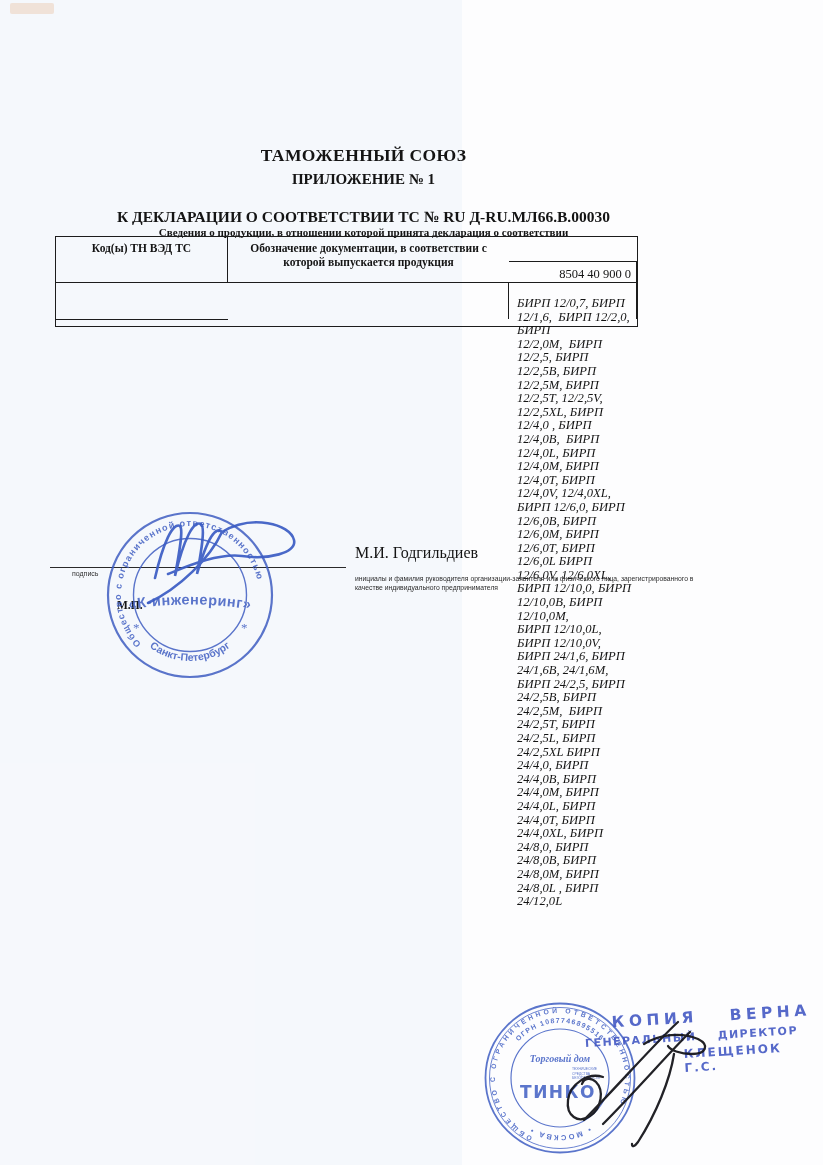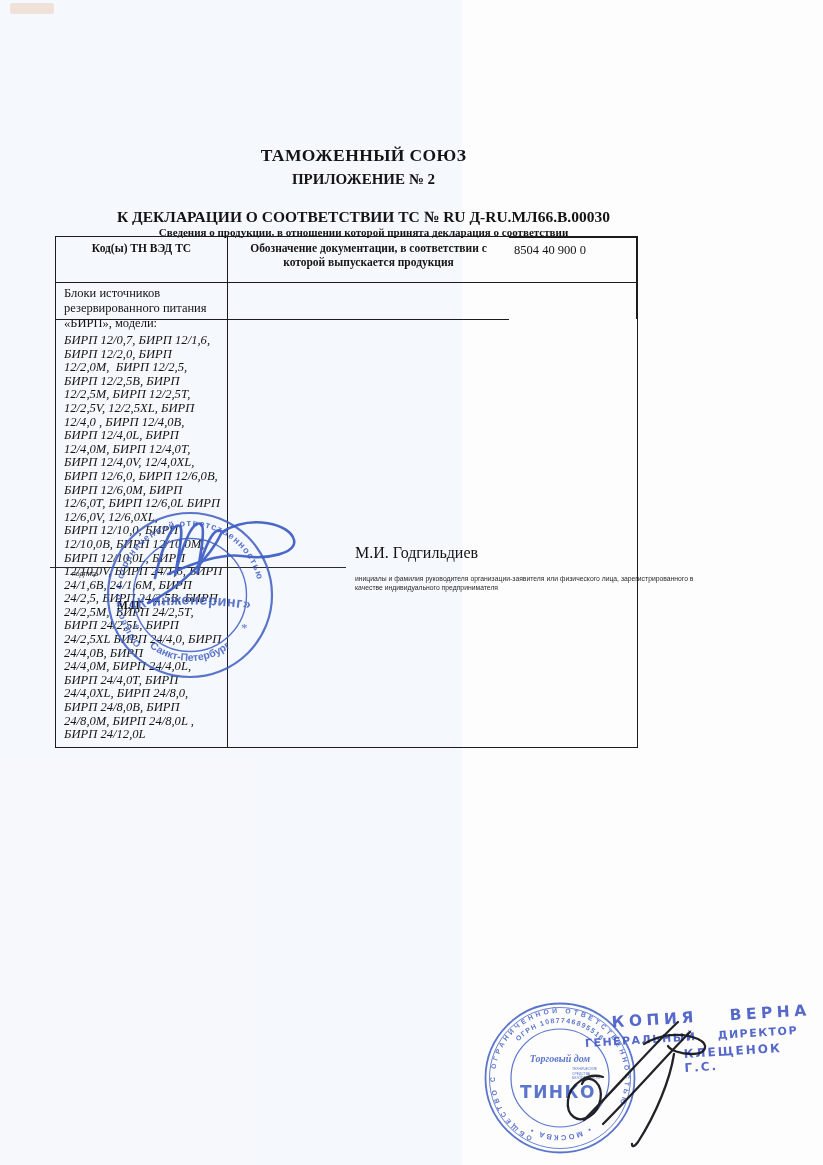--- a/index.html
+++ b/index.html
@@ -16,21 +16,21 @@
   .t3{font-size:15.5px;margin-top:20px;}
   .t4{font-size:11px;margin-top:0;}
   
   .doc-table{position:absolute;left:55px;top:236px;width:583px;box-sizing:border-box;
              border:1.6px solid #1c1c1c;display:grid;
              grid-template-columns:172px 281px auto;grid-template-rows:45px 37px auto;}
   .cell{box-sizing:border-box;padding:3px 5px;}
   .br{border-right:1.5px solid #1c1c1c;}
   .bt{border-top:1.5px solid #1c1c1c;}
   .th{font-weight:bold;font-size:11.5px;text-align:center;line-height:1.24;padding-top:4px;}
-  .code-cell{font-size:12.5px;text-align:left;padding-top:5px;}
+  .code-cell{font-size:12.5px;text-align:right;padding-top:5px;margin-top:24px;}
   .intro-cell{font-size:12.5px;line-height:1.2;padding-left:8px;white-space:pre-wrap;}
   .models-cell{font-size:12.6px;line-height:13.6px;padding:14px 4px 5px 8px;white-space:pre-wrap;font-style:italic;}
   
   .sign-line{position:absolute;left:50px;top:567px;width:296px;height:1px;background:#2a2a2a;}
   .sign-label{position:absolute;left:72px;top:570px;font-size:7px;font-family:"Liberation Sans",sans-serif;color:#333;}
   .seal-mark{position:absolute;left:117px;top:583px;font-size:11.5px;font-weight:bold;margin-top:16px;}
   .head-name{position:absolute;left:355px;top:544px;font-size:16px;}
   .head-note{position:absolute;left:355px;top:574px;width:368px;font-size:6.8px;line-height:1.35;
              font-family:"Liberation Sans",sans-serif;color:#2c2c2c;}
   
@@ -48,32 +48,30 @@
 </style>
 </head>
 <body>
 
 <div class="page">
   <div class="scan-tint"></div>
   <div class="corner-artifact"></div>
 
   <div class="titles">
     <div class="t1">ТАМОЖЕННЫЙ СОЮЗ</div>
-    <div class="t2">ПРИЛОЖЕНИЕ № 2</div>
+    <div class="t2">ПРИЛОЖЕНИЕ № 1</div>
     <div class="t3">К ДЕКЛАРАЦИИ О СООТВЕТСТВИИ ТС № RU Д-RU.МЛ66.В.00030</div>
     <div class="t4">Сведения о продукции, в отношении которой принята декларация о соответствии</div>
   </div>
 
   <div class="doc-table">
     <div class="cell th br">Код(ы) ТН ВЭД ТС</div>
     <div class="cell th">Обозначение документации, в соответствии с которой выпускается продукция</div>
 
     <div class="cell code-cell br bt">8504 40 900 0</div>
-    <div class="cell intro-cell br bt">Блоки источников резервированного питания
-«БИРП», модели:</div>
     <div class="cell bt"></div>
 
     <div class="cell br bt"></div>
     <div class="cell models-cell br bt">БИРП 12/0,7, БИРП 12/1,6,  БИРП 12/2,0, БИРП
 12/2,0М,  БИРП 12/2,5, БИРП 12/2,5В, БИРП
 12/2,5М, БИРП 12/2,5Т, 12/2,5V, 12/2,5XL, БИРП
 12/4,0 , БИРП 12/4,0В,  БИРП 12/4,0L, БИРП
 12/4,0М, БИРП 12/4,0Т, БИРП 12/4,0V, 12/4,0XL,
 БИРП 12/6,0, БИРП 12/6,0В, БИРП 12/6,0М, БИРП
 12/6,0Т, БИРП 12/6,0L БИРП 12/6,0V, 12/6,0XL,

